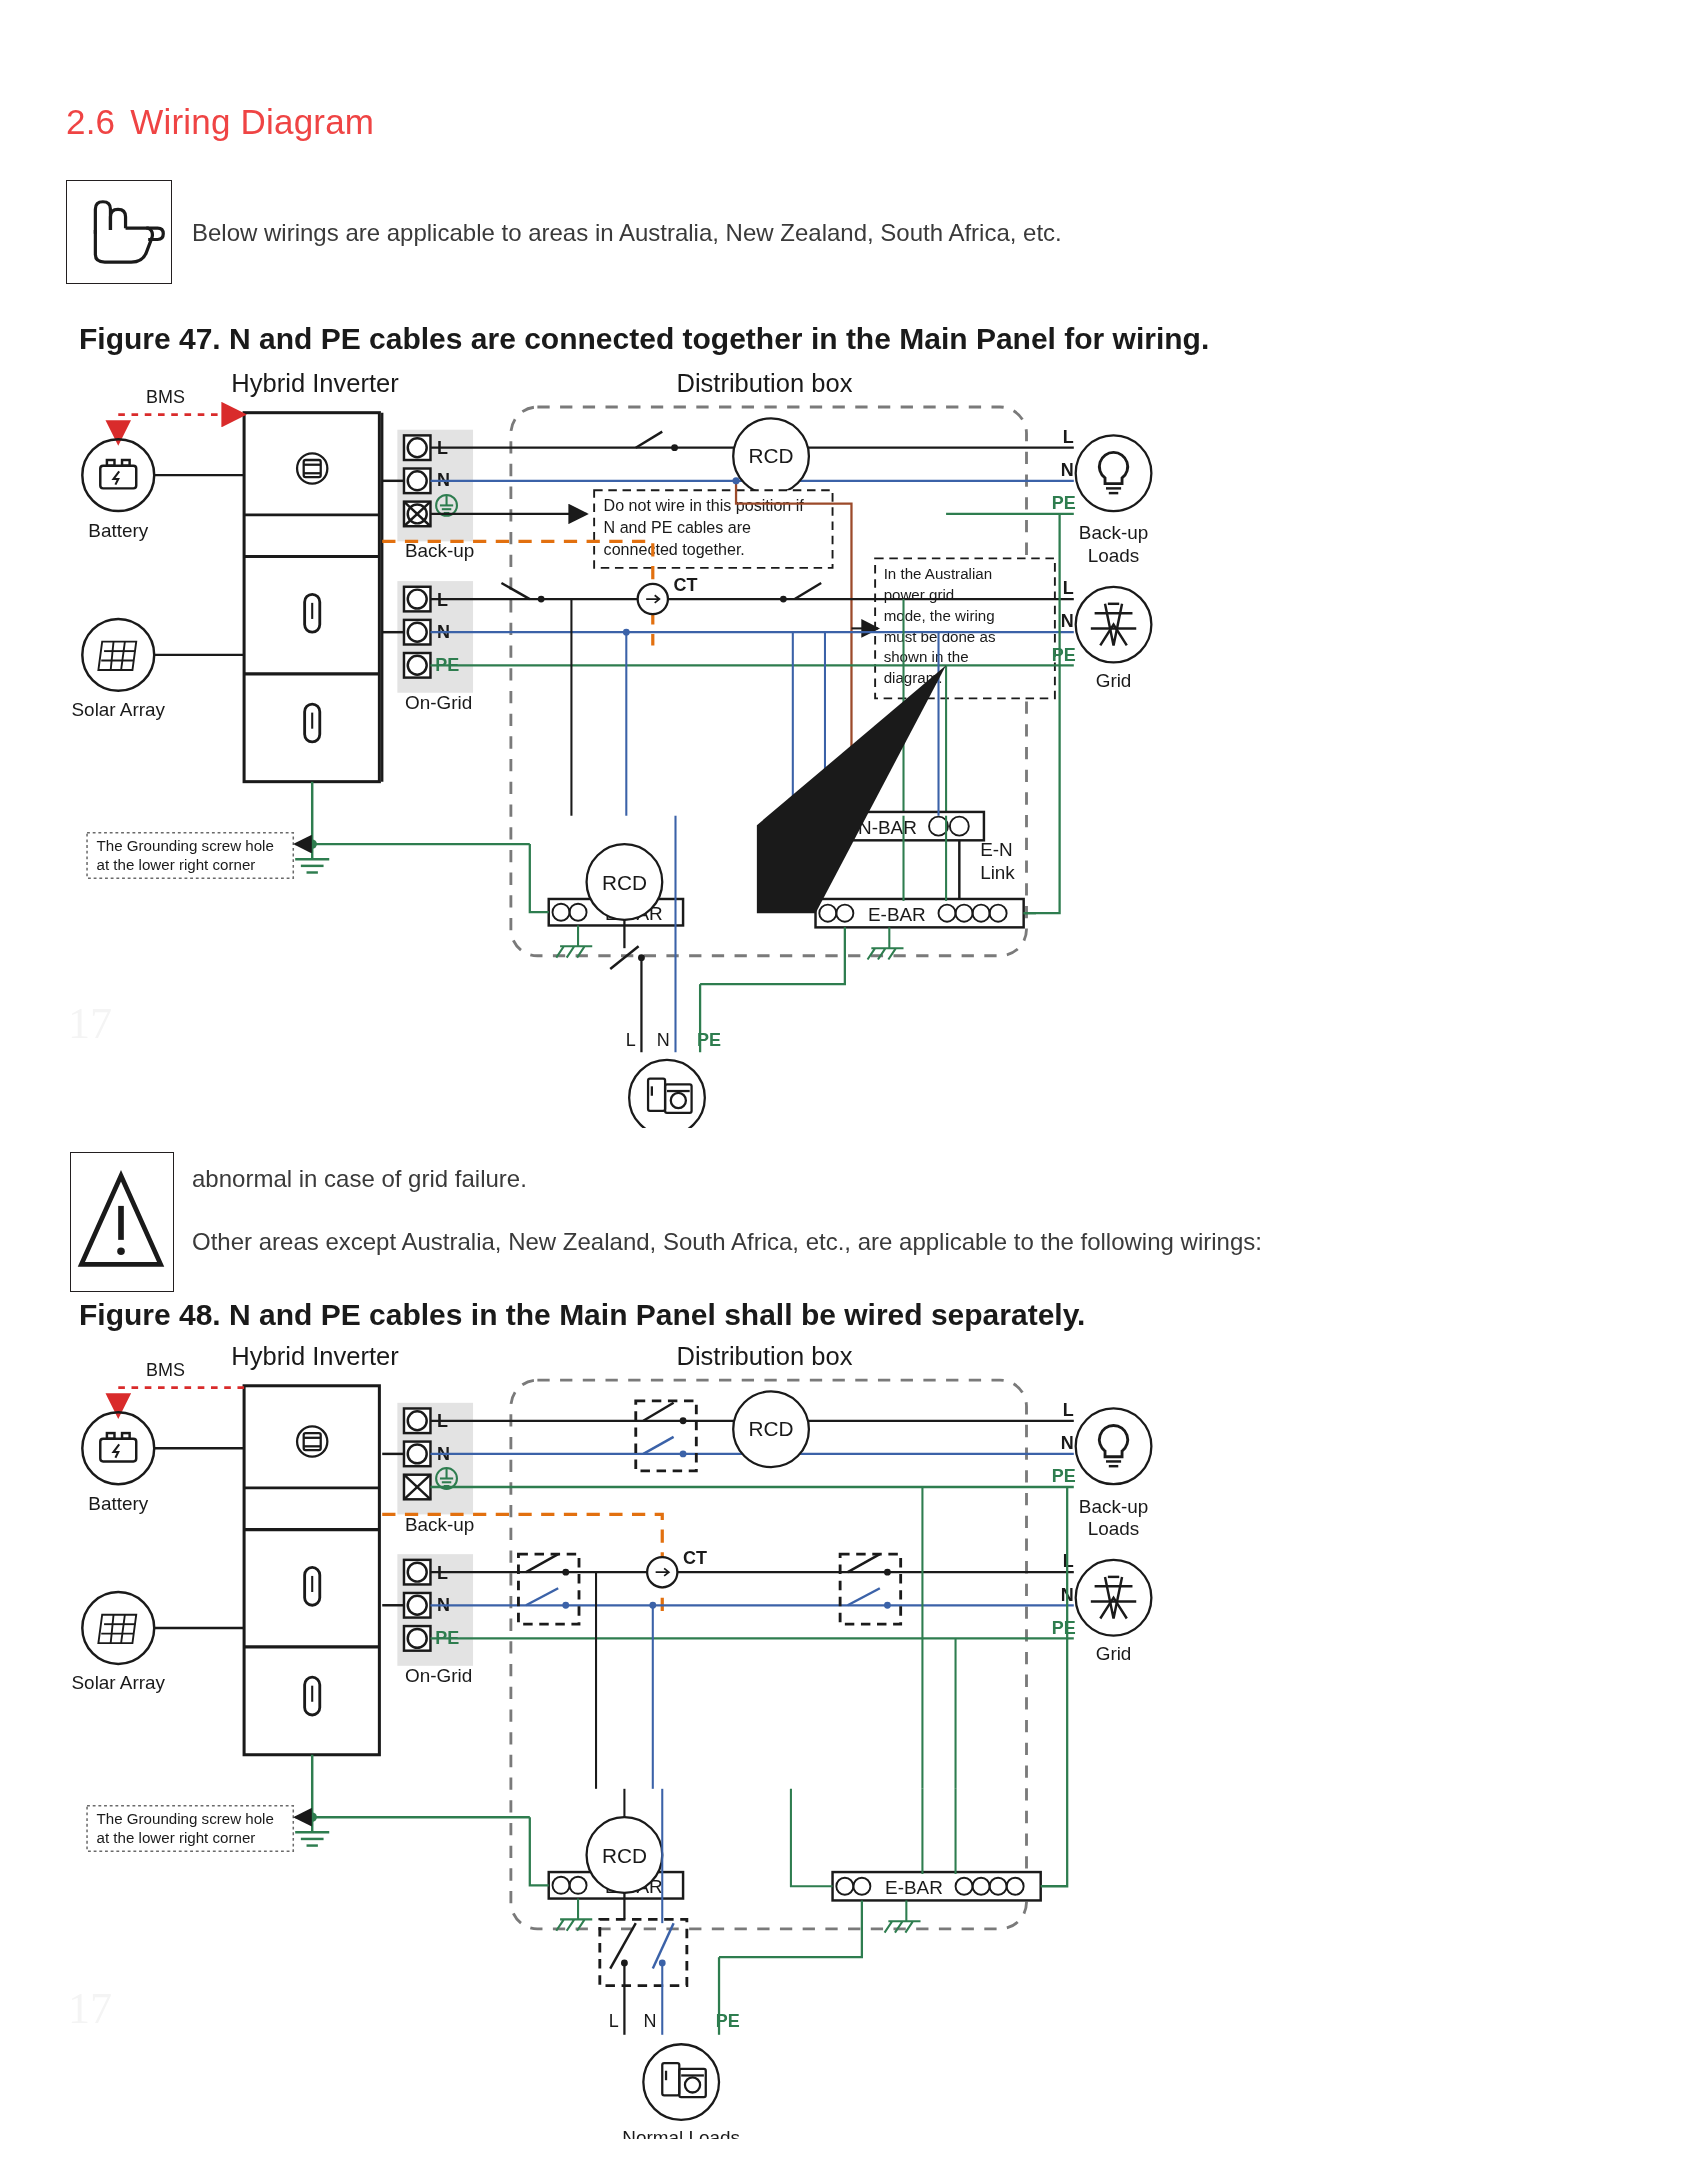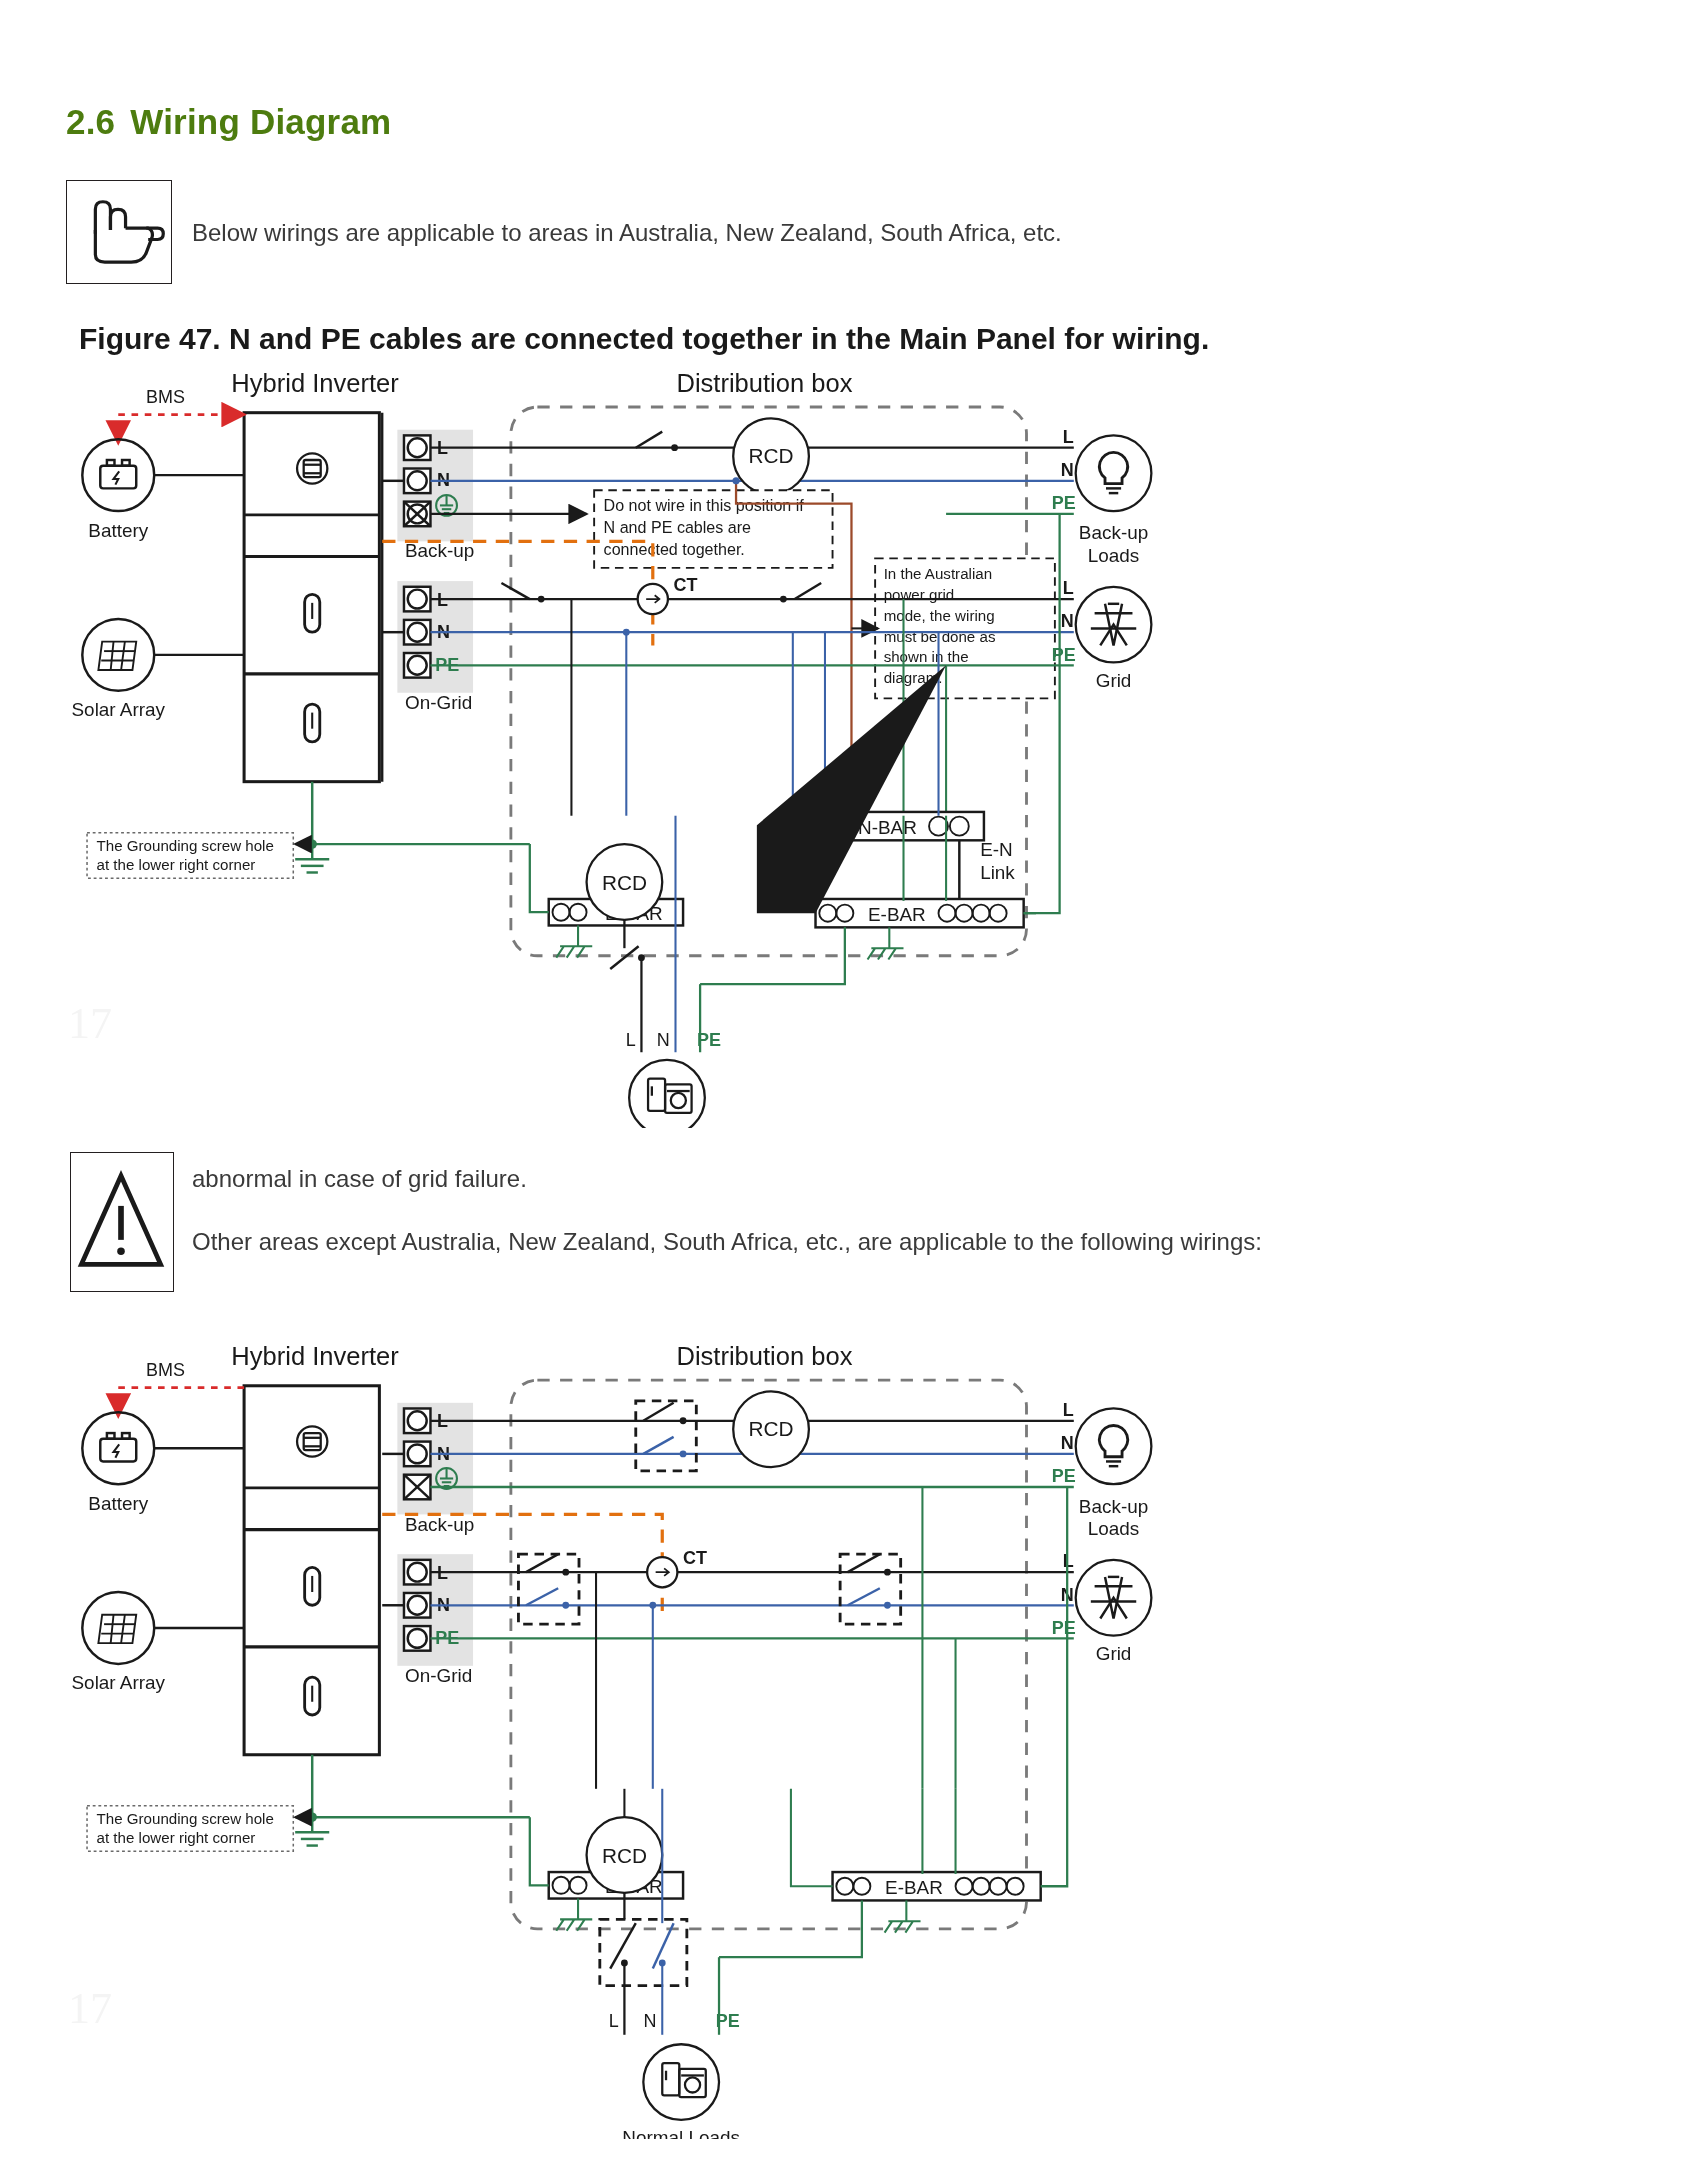--- a/index.html
+++ b/index.html
@@ -1,20 +1,20 @@
 <!DOCTYPE html>
 <html style="font-size:15px"><head>
 <meta charset="utf-8">
 <style>
   html,body{margin:0;padding:0;background:#ffffff;}
   body{width:1702px;height:2158px;position:relative;font-family:"Liberation Sans",sans-serif;color:#231f20;overflow:hidden;}
   .page{position:absolute;inset:0;}
 
   
-  .sec-head{position:absolute;left:66px;top:102px;font-size:35px;font-weight:bold;color:#4d7c0f;letter-spacing:0.2px;}
+  .sec-head{position:absolute;left:66px;top:102px;font-size:35px;font-weight:normal;color:#ef4444;letter-spacing:0.2px;}
   .sec-head .num{margin-right:15px;}
 
   
   .notebox{position:absolute;border:1.9px solid #231f20;background:#fff;box-sizing:border-box;}
   .note-text{position:absolute;font-size:24px;line-height:33px;color:#3a3a3a;}
 
   
   .hand svg,.warn svg{display:block;}
 
   
@@ -320,20 +320,21 @@
   <div class="notebox warn" style="left:70px;top:1152px;width:104px;height:140px;">
     <svg width="100" height="136" viewBox="0 0 106 144">
       <path d="M53 24 L95 118 L11 118 Z" fill="none" stroke="#1a1a1a" stroke-width="5"></path>
       <line x1="53" y1="56" x2="53" y2="92" stroke="#1a1a1a" stroke-width="6"></line>
       <circle cx="53" cy="104" r="4" fill="#1a1a1a"></circle>
     </svg>
   </div>
   <div class="note-text" style="left:192px;top:1162px;width:1249px;">abnormal in case of grid failure.</div>
   <div class="note-text" style="left:192px;top:1225px;width:1249px;">Other areas except Australia, New Zealand, South Africa, etc., are applicable to the following wirings:</div>
 
+  <div class="fig-cap" style="left:79px;top:1298px;">Figure 48.  N and PE cables in the Main Panel shall be wired separately.</div>
 
   <div class="diagram" style="top:1344px;left:0;">
   <svg width="1702" height="795" viewBox="0 0 1799 840">
     <g font-family="Liberation Sans, sans-serif" fill="#1a1a1a">
 
       <text x="333" y="22" font-size="27" text-anchor="middle">Hybrid Inverter</text>
       <text x="808" y="22" font-size="27" text-anchor="middle">Distribution box</text>
 
       <rect x="540" y="38" width="545" height="580" rx="28" ry="28" fill="none" stroke="#7a7a7a" stroke-width="3" stroke-dasharray="13 11"></rect>
 

